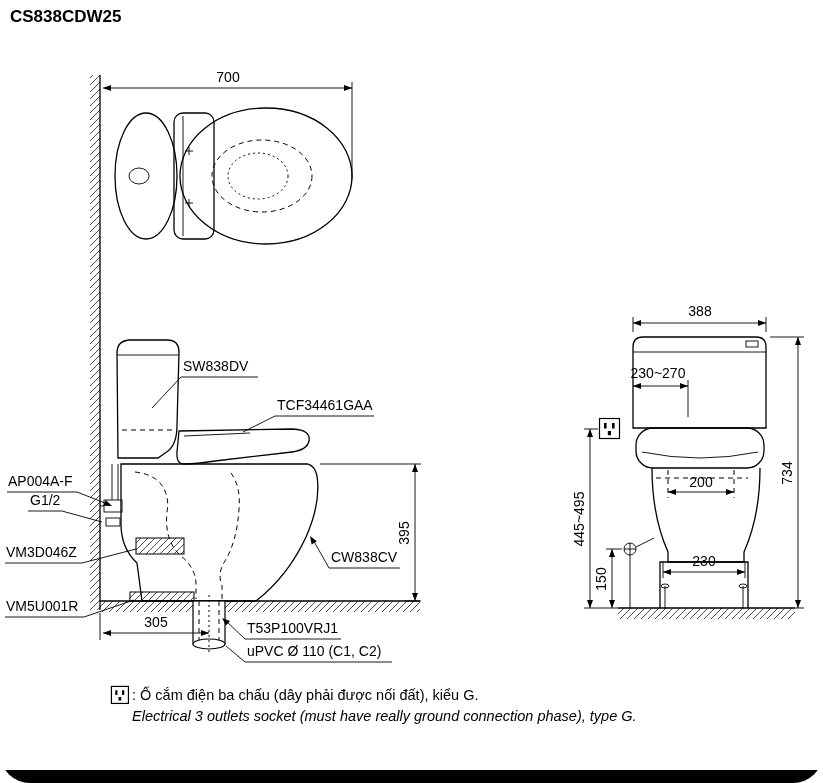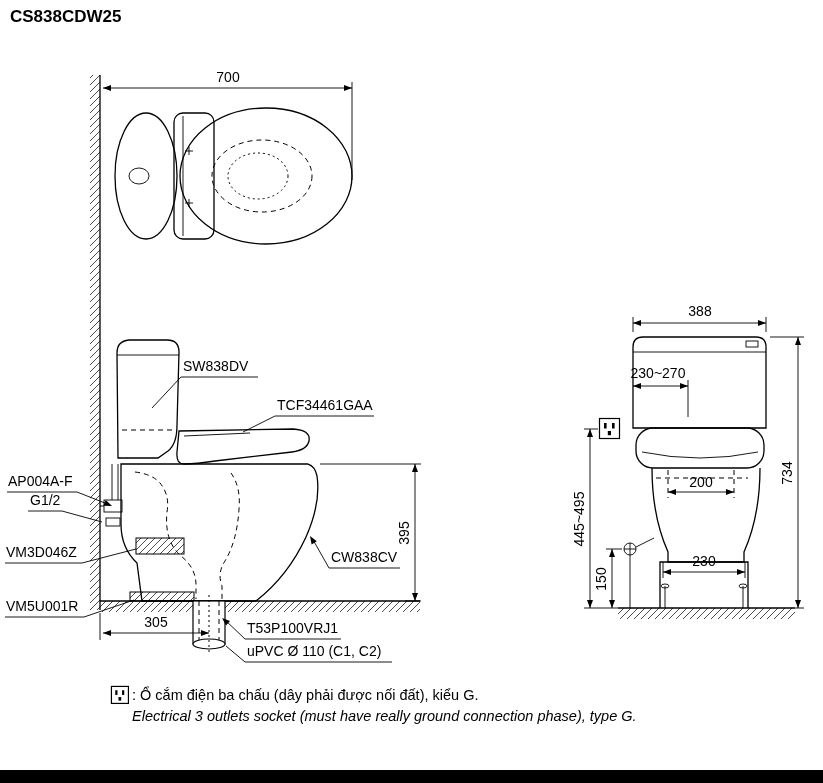--- a/index.html
+++ b/index.html
@@ -1,17 +1,17 @@
 <!DOCTYPE html>
 <html><head>
 <meta charset="utf-8">
 <style>
   html,body{margin:0;padding:0;background:#ffffff;}
   .page{position:relative;width:823px;height:783px;background:#fff;overflow:hidden;
-        font-family:"Liberation Sans", sans-serif;}
+        font-family:"Liberation Sans", sans-serif;border-radius:30px;}
   svg{display:block;}
   text{fill:#000;font-family:"Liberation Sans", sans-serif;}
   .t-title{font-size:17px;font-weight:bold;}
   .t-label{font-size:14px;}
   .t-dim{font-size:14px;}
   .t-note{font-size:14.5px;}
   .t-note-it{font-size:14.5px;font-style:italic;}
   .ln{stroke:#000;stroke-width:1.3;fill:none;}
   .ln-thin{stroke:#000;stroke-width:0.9;fill:none;}
   .ln-dash{stroke:#000;stroke-width:1;fill:none;stroke-dasharray:5 4;}

